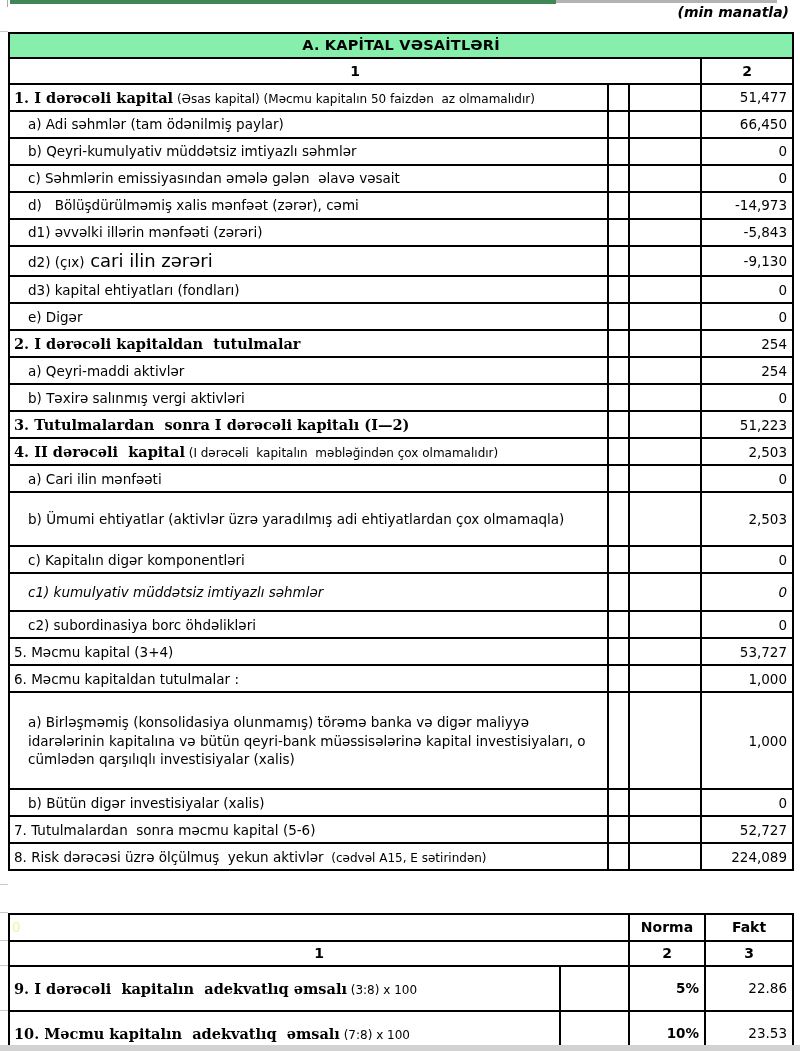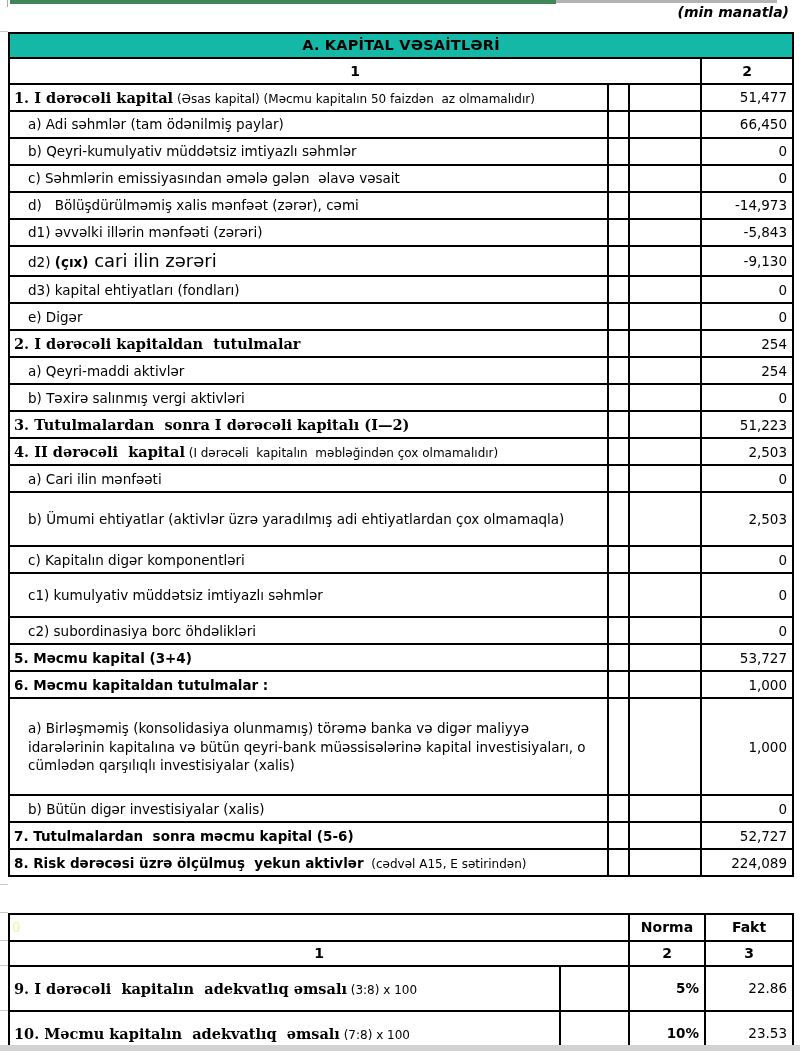--- a/index.html
+++ b/index.html
@@ -19,31 +19,31 @@
     position:absolute;left:8px;width:784px;border-collapse:collapse;table-layout:fixed;
     background:#fff;
   }
   #table1{top:32px;}
   #table2{top:913px;}
   td{
     border:2px solid #000;vertical-align:middle;overflow:hidden;
     font-size:13.5px;line-height:1.35;padding:0;
   }
   tr.title-row td{
-    background:#14b8a6;text-align:center;font-weight:bold;font-size:14.5px;letter-spacing:.2px;
+    background:#86efac;text-align:center;font-weight:bold;font-size:14.5px;letter-spacing:.2px;
   }
   tr.colnum-row td{text-align:center;font-weight:bold;font-size:14px;}
   td.lbl,td.lbl2{text-align:left;padding:2px 20px 2px 4px;white-space:normal;}
   td.lbl.ind{padding-left:18px;}
   td.lbl span,td.lbl2 span{white-space:pre-wrap;}
   td.val,td.fakt{text-align:right;padding-right:5px;}
   td.norma{text-align:right;padding-right:5px;font-weight:bold;font-size:13.5px;}
   td.bhdr{text-align:center;font-weight:bold;font-size:14px;}
   .bserif{font-family:"DejaVu Serif","Liberation Serif",serif;font-weight:bold;font-size:14.5px;}
-  .bsans{font-weight:bold;font-size:13.5px;}
+  .bsans{font-weight:normal;font-size:13.5px;}
   .rest{font-size:12px;}
   .tail{font-size:18px;}
   .hiddenzero{color:#f3f0a2;font-size:13.5px;padding-left:2px;}
   .bottom-strip{position:absolute;left:0;top:1045px;width:800px;height:6px;background:#d2d2d2;}
 </style>
 </head>
 <body>
 
 <div class="topbar-green"></div>
 <div class="topbar-gray"></div>
@@ -169,21 +169,21 @@
         <td></td>
         <td></td>
         <td class="val">2,503</td>
       </tr>
       <tr style="height: 27px;">
         <td class="lbl ind"><span>c) Kapitalın digər komponentləri</span></td>
         <td></td>
         <td></td>
         <td class="val">0</td>
       </tr>
-      <tr style="height: 44px;">
+      <tr style="height: 38px; font-style: italic;">
         <td class="lbl ind"><span>c1) kumulyativ müddətsiz imtiyazlı səhmlər</span></td>
         <td></td>
         <td></td>
         <td class="val">0</td>
       </tr>
       <tr style="height: 27px;">
         <td class="lbl ind"><span>c2) subordinasiya borc öhdəlikləri</span></td>
         <td></td>
         <td></td>
         <td class="val">0</td>

